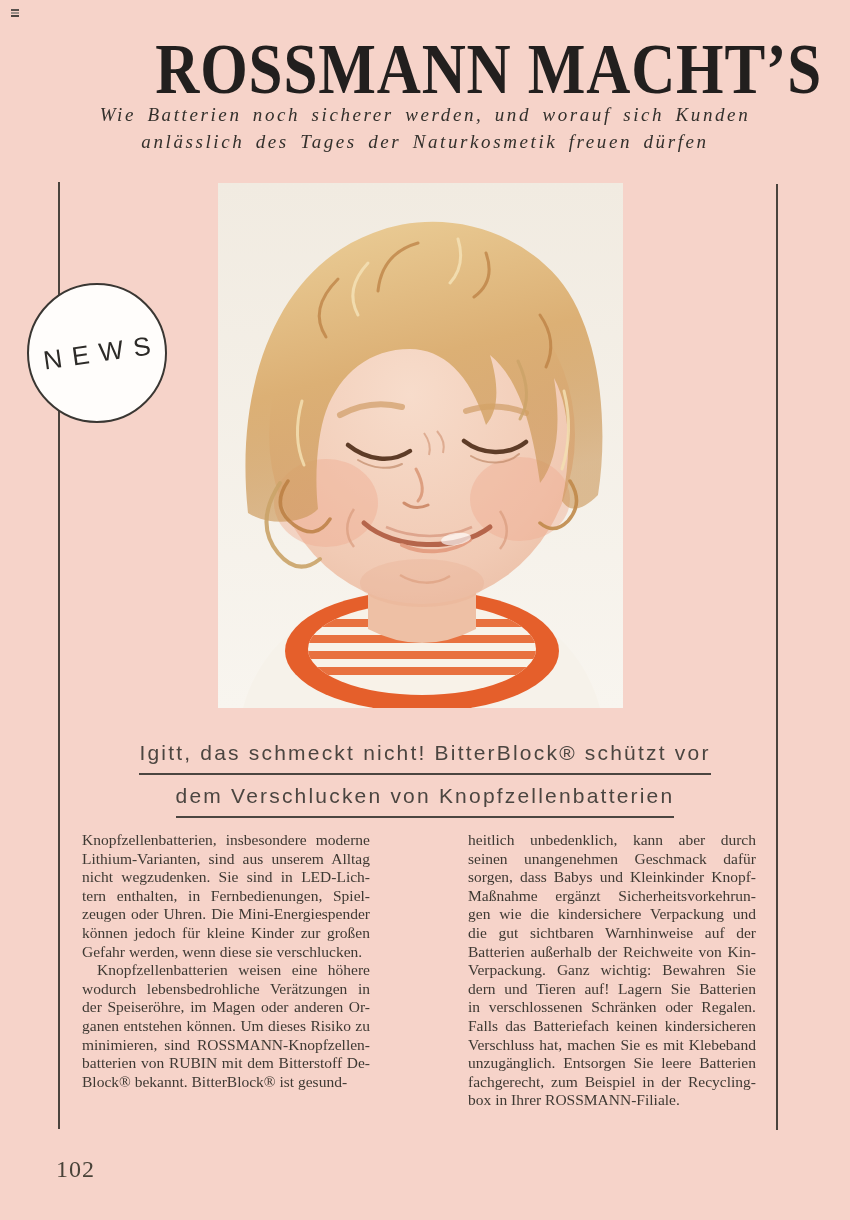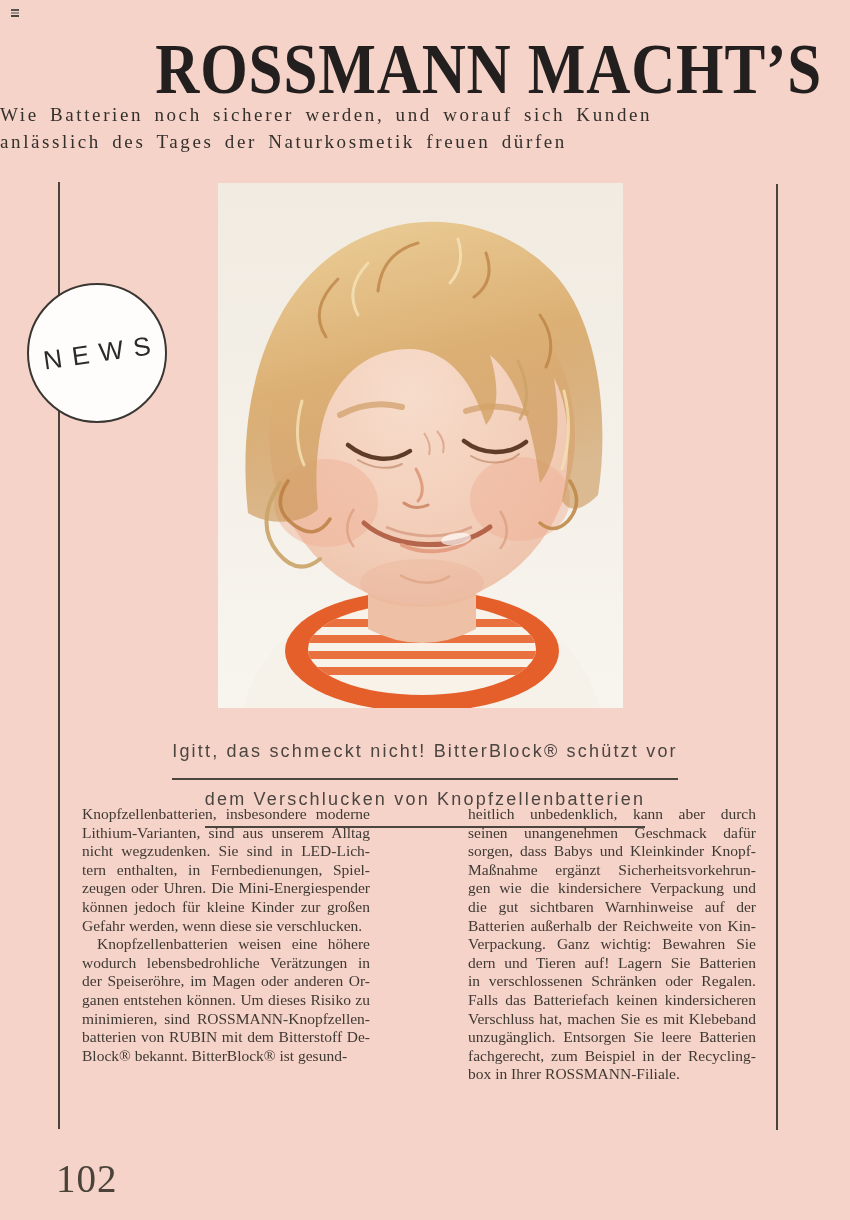--- a/index.html
+++ b/index.html
@@ -16,22 +16,22 @@
   .rm3{background:#4c4642;}
 
   
   .headline-wrap{position:absolute;left:16px;top:34px;width:850px;text-align:center;padding-left:48px;}
   .headline{
     display:inline-block;transform:scaleX(.86);transform-origin:center;
     font-family:"Liberation Serif", serif;font-weight:bold;
     font-size:71px;line-height:1;color:#221f1e;letter-spacing:1px;white-space:nowrap;
   }
   .subtitle{
-    position:absolute;left:0;width:850px;text-align:left;
-    font-family:"Liberation Serif", serif;
+    position:absolute;left:0;width:850px;text-align:center;
+    font-family:"Liberation Serif", serif;font-style:italic;
     font-size:19px;color:#33302c;letter-spacing:2.6px;word-spacing:4px;white-space:nowrap;
   }
   .sub1{top:104px;}
   .sub2{top:131px;}
 
   
   .vline{position:absolute;width:2px;background:#4a433d;}
   .vline-left{left:58px;top:182px;height:947px;}
   .vline-right{left:776px;top:184px;height:946px;}
 
@@ -47,36 +47,36 @@
   }
 
   
   .photo{position:absolute;left:218px;top:183px;width:405px;height:525px;}
 
   
   .article-heading{position:absolute;left:60px;top:741px;width:730px;text-align:center;
     font-family:"Liberation Sans", sans-serif;color:#4b4540;}
   .article-heading .hline{display:block;margin-bottom:9px;}
   .article-heading .hline span{
-    display:inline-block;font-size:18px;letter-spacing:2.2px;
-    padding-bottom:16px;border-bottom:2px solid #4b4540;white-space:nowrap;
-  }
-
-  
-  .column{position:absolute;top:805px;width:288px;
+    display:inline-block;font-size:21px;letter-spacing:2.2px;
+    padding-bottom:8px;border-bottom:2px solid #4b4540;white-space:nowrap;
+  }
+
+  
+  .column{position:absolute;top:831px;width:288px;
     font-family:"Liberation Serif", serif;font-size:15.5px;line-height:18.6px;color:#3e3933;}
   .col-left{left:82px;}
   .col-right{left:468px;}
   .tl{text-align:justify;text-align-last:justify;}
   .tl.last{text-align-last:left;}
   .tl.ind{text-indent:15px;}
 
   .page-number{
     position:absolute;left:56px;top:1156px;
-    font-family:"Liberation Serif", serif;font-size:39px;color:#494339;letter-spacing:1px;
+    font-family:"Liberation Serif", serif;font-size:24px;color:#494339;letter-spacing:1px;
   }
 </style>
 </head>
 <body>
 
 <div class="reg-mark">
   <div class="rm1"></div>
     <div class="rm2"></div>
     <div class="rm3"></div>
 </div>

